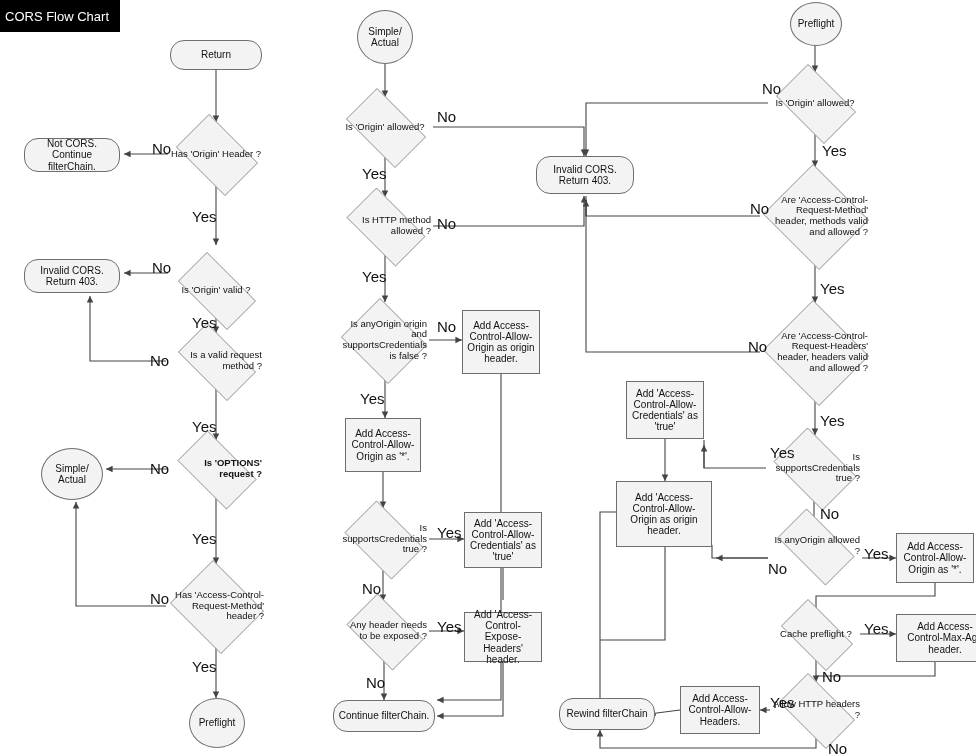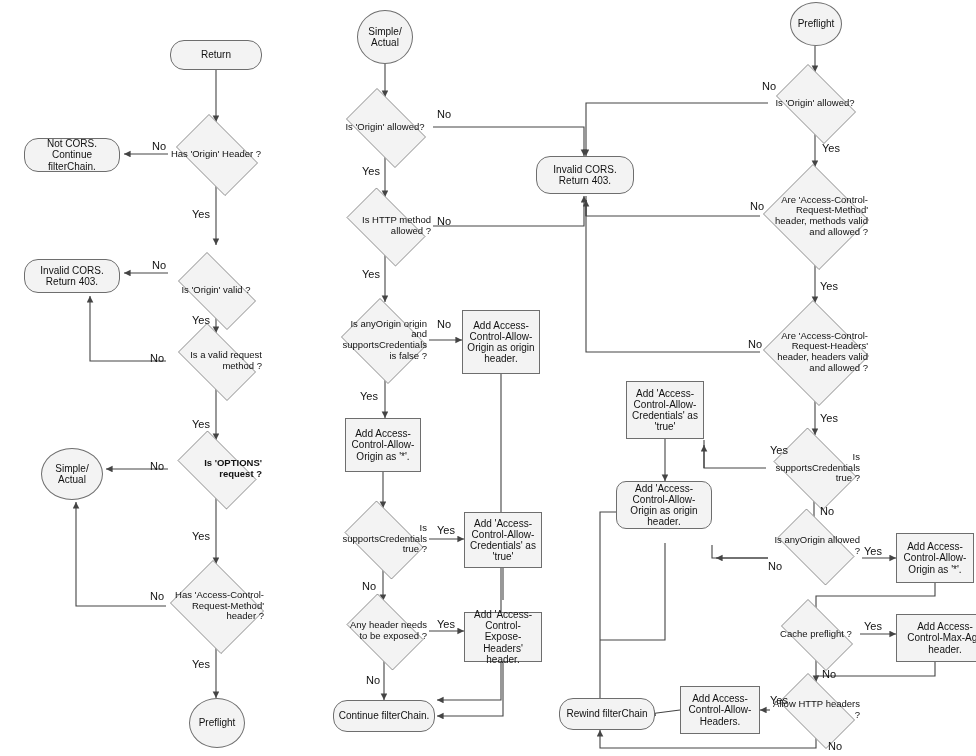--- a/index.html
+++ b/index.html
@@ -31,21 +31,21 @@
     position:absolute;left:0;top:0;width:100%;height:100%;
     display:flex;align-items:center;justify-content:center;text-align:right;
     line-height:1.12;font-size:9.5px;padding:0 2px;box-sizing:border-box;
   }
   .title-box{
     position:absolute;left:0;top:0;width:120px;height:32px;
     background:#000;color:#fff;display:flex;align-items:center;
     padding-left:5px;box-sizing:border-box;font-size:13px;
   }
   .edge-label{
-    position:absolute;font-size:11px;color:#111;background:transparent;
+    position:absolute;font-size:15px;color:#111;background:transparent;
     white-space:nowrap;
   }
 </style>
 </head>
 <body>
 
 <div id="canvas">
 
   <svg class="lines" viewBox="0 0 976 756">
     <defs>
@@ -103,20 +103,21 @@
       <path d="M816,660 L816,682"></path>
       <path d="M935,662 L935,676 L816,676" marker-end="none"></path>
       <path d="M770,710 L760,710"></path>
       <path d="M680,710 L649,714"></path>
       <path d="M816,738 L816,748 L600,748 L600,730"></path>
       <path d="M616,512 L600,512 L600,700" marker-end="none"></path>
       <path d="M665,543 L665,640 L600,640" marker-end="none"></path>
     </g>
   </svg>
 
+  <div class="title-box">CORS Flow Chart</div>
 
   <div id="nodes">
       <div class="node round" style="left: 170px; top: 40px; width: 92px; height: 30px;">Return</div>
       <div class="diamond-wrap" style="left: 168px; top: 122px; width: 96px; height: 64px;">
         <div class="diamond-shape"></div>
         <div class="diamond-label">Has 'Origin' Header ?</div>
       </div>
       <div class="node round" style="left: 24px; top: 138px; width: 96px; height: 34px;">Not CORS. Continue filterChain.</div>
       <div class="diamond-wrap" style="left: 168px; top: 262px; width: 96px; height: 56px;">
         <div class="diamond-shape"></div>
@@ -175,21 +176,21 @@
       </div>
       <div class="diamond-wrap" style="left: 760px; top: 303px; width: 110px; height: 98px;">
         <div class="diamond-shape"></div>
         <div class="diamond-label">Are 'Access-Control-Request-Headers' header, headers valid and allowed ?</div>
       </div>
       <div class="diamond-wrap" style="left: 766px; top: 435px; width: 96px; height: 66px;">
         <div class="diamond-shape"></div>
         <div class="diamond-label">Is supportsCredentials true ?</div>
       </div>
       <div class="node rect" style="left: 626px; top: 381px; width: 78px; height: 58px;">Add 'Access-Control-Allow-Credentials' as 'true'</div>
-      <div class="node rect" style="left: 616px; top: 481px; width: 96px; height: 48px; border-radius: 10px;">Add 'Access-Control-Allow-Origin as origin header.</div>
+      <div class="node rect" style="left: 616px; top: 481px; width: 96px; height: 66px;">Add 'Access-Control-Allow-Origin as origin header.</div>
       <div class="diamond-wrap" style="left: 768px; top: 518px; width: 94px; height: 56px;">
         <div class="diamond-shape"></div>
         <div class="diamond-label">Is anyOrigin allowed ?</div>
       </div>
       <div class="node rect" style="left: 896px; top: 533px; width: 78px; height: 50px;">Add Access-Control-Allow-Origin as '*'.</div>
       <div class="diamond-wrap" style="left: 772px; top: 608px; width: 88px; height: 52px;">
         <div class="diamond-shape"></div>
         <div class="diamond-label">Cache preflight ?</div>
       </div>
       <div class="node rect" style="left: 896px; top: 614px; width: 98px; height: 48px;">Add Access-Control-Max-Age header.</div>

